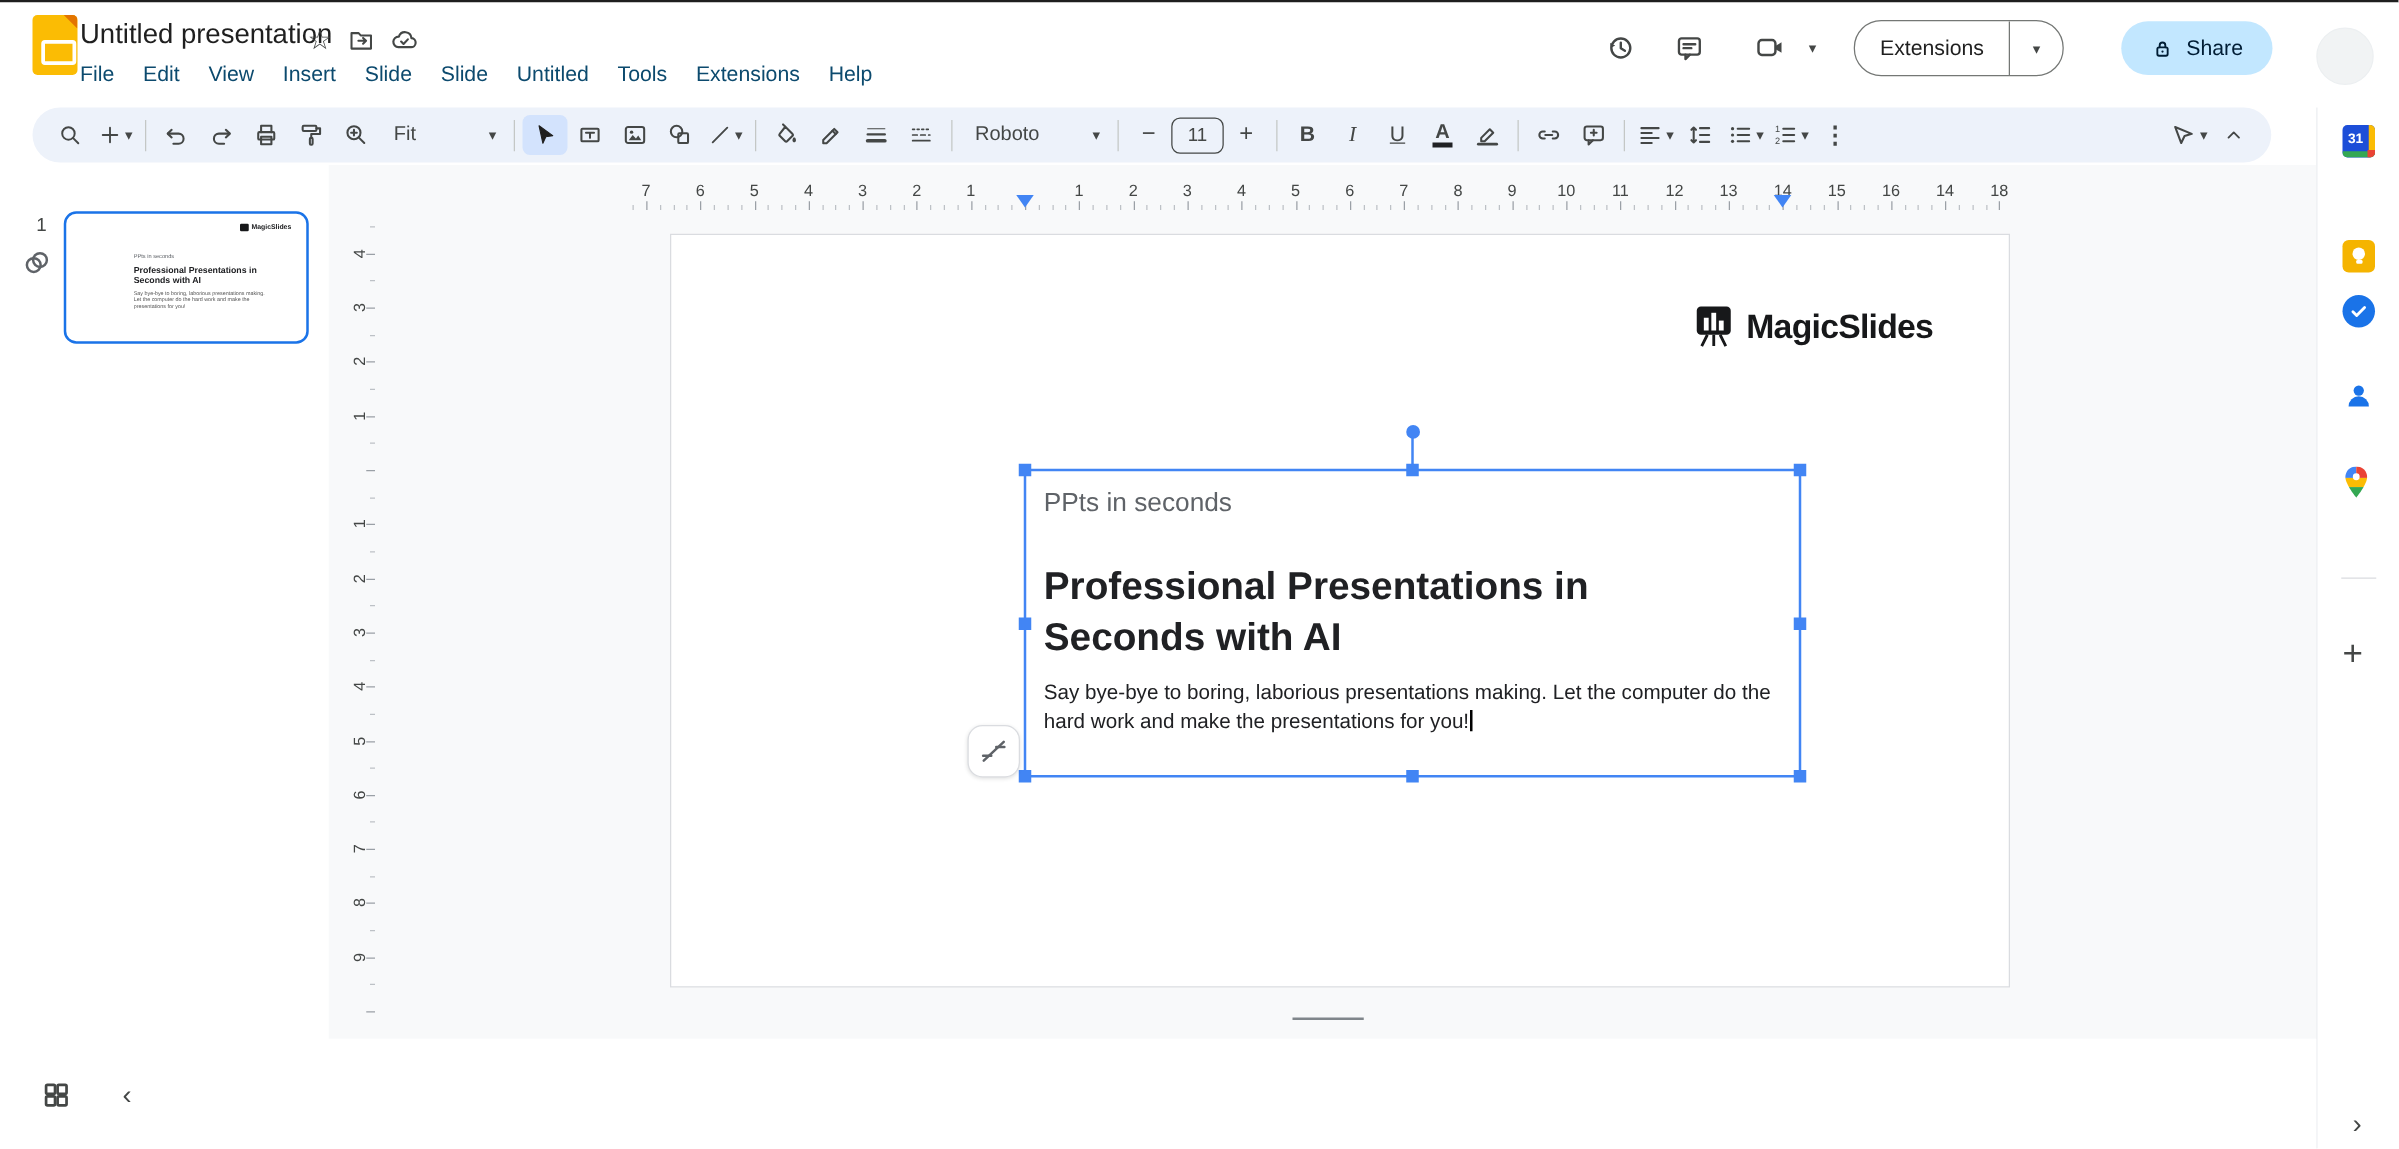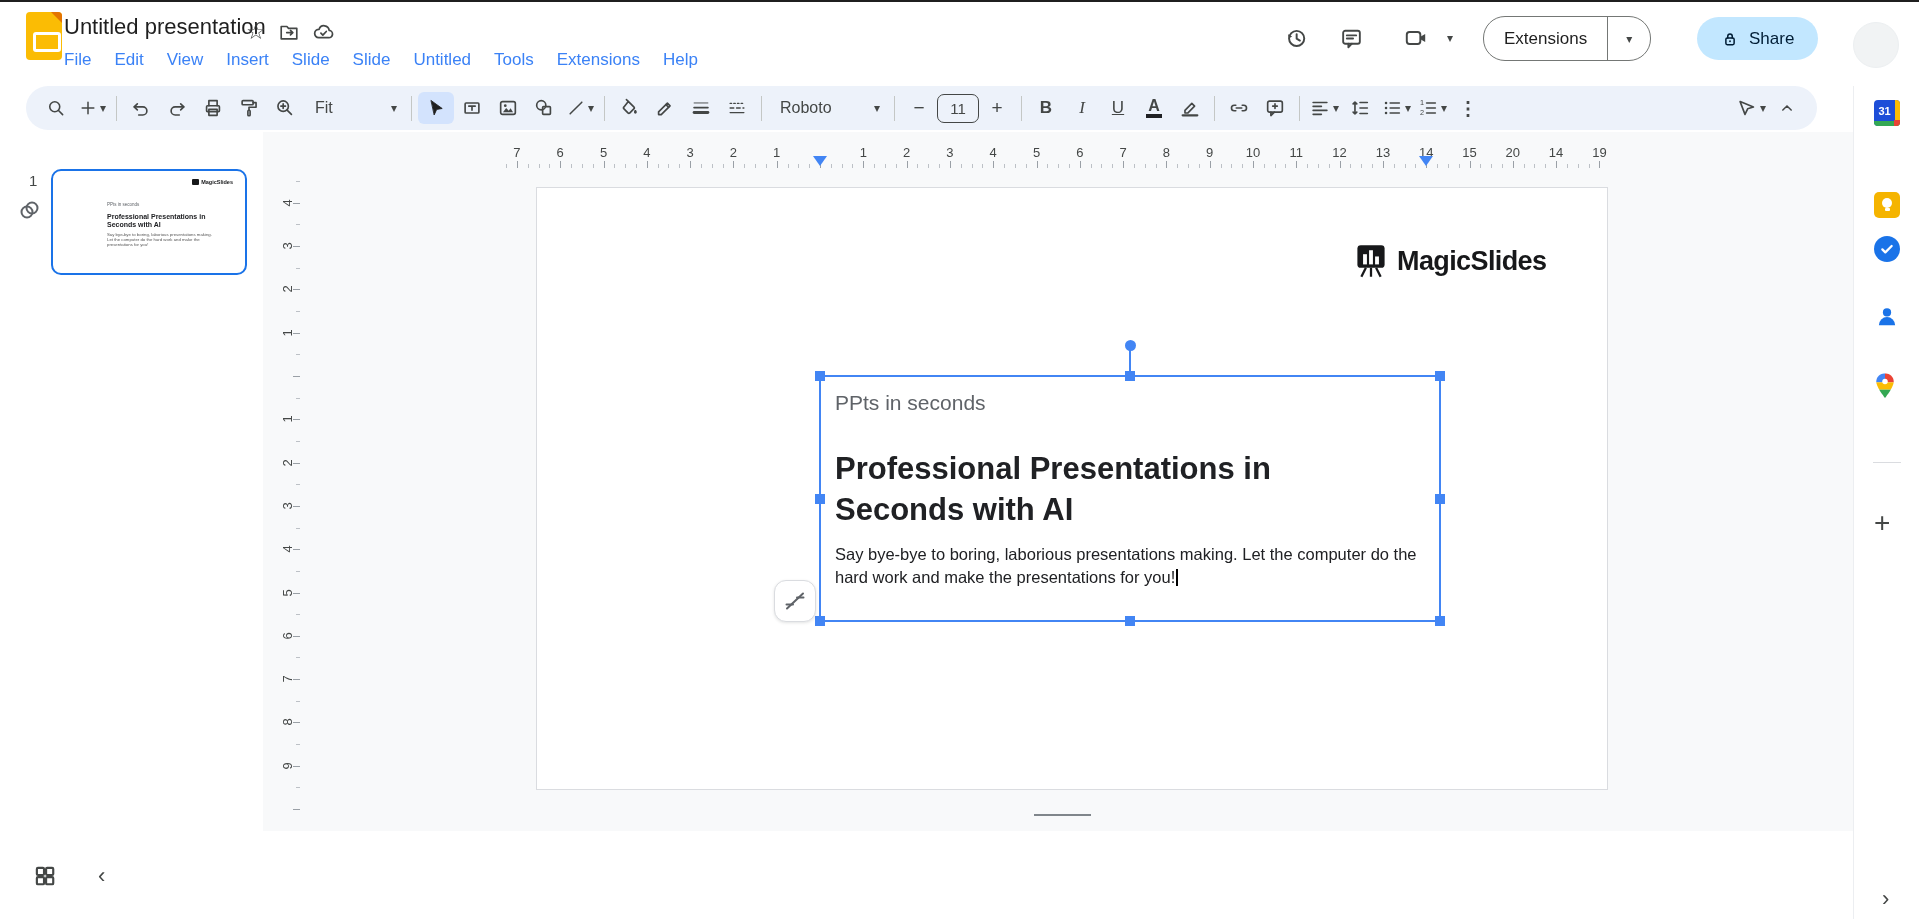--- a/index.html
+++ b/index.html
@@ -10,21 +10,21 @@
   
   .top-edge{left:0;top:0;width:1919px;height:2px;background:#1f1f1f;}
   
   .topbar{left:0;top:2px;width:1919px;height:72px;background:#fff;}
   .logo{left:26px;top:10px;width:36px;height:48px;background:#fbbc04;border-radius:4px;}
   .logo .fold{position:absolute;right:0;top:0;width:0;height:0;border-left:11px solid transparent;border-top:11px solid #e37400;border-radius:0 4px 0 0;}
   .logo .page{position:absolute;left:7px;top:20px;width:22px;height:14px;border:3.5px solid #fff;border-radius:3px;}
   .doc-title{left:64px;top:12px;font-size:22px;color:#1f1f1f;}
   .title-icons{left:246px;top:18px;display:flex;gap:12px;align-items:center;color:#444746;}
   .star-g{font-size:22px;line-height:22px;color:#444746;}
-  .menu-row{left:64px;top:48px;display:flex;gap:23px;font-size:17px;color:#3b82f6;}
+  .menu-row{left:64px;top:48px;display:flex;gap:23px;font-size:17px;color:#0c4a6e;}
   .menu-row span{cursor:default;}
   .top-actions{right:0;top:0;left:1270px;height:84px;}
   .icon-btn{position:absolute;width:36px;height:36px;display:flex;align-items:center;justify-content:center;}
   .caret{font-size:12px;color:#444746;line-height:12px;}
   .slideshow{left:213px;top:14px;height:43px;display:flex;align-items:stretch;border:1px solid #747775;border-radius:22px;background:#fff;overflow:hidden;}
   .slideshow .main{display:flex;align-items:center;padding:0 20px;font-size:17px;color:#1f1f1f;}
   .slideshow .dd{display:flex;align-items:center;justify-content:center;width:42px;border-left:1px solid #747775;}
   .share{left:427px;top:15px;height:43px;display:flex;align-items:center;gap:10px;padding:0 24px;background:#c2e7ff;border-radius:22px;font-size:17px;color:#001d35;}
   .avatar{left:583px;top:20px;width:44px;height:44px;border-radius:50%;background:#f1f3f4;border:1px solid #eceff1;}
   
@@ -521,23 +521,23 @@
         <span class="hnum" style="left: 574.8px;">6</span>
         <span class="hnum" style="left: 618.1px;">7</span>
         <span class="hnum" style="left: 661.4px;">8</span>
         <span class="hnum" style="left: 704.7px;">9</span>
         <span class="hnum" style="left: 748px;">10</span>
         <span class="hnum" style="left: 791.3px;">11</span>
         <span class="hnum" style="left: 834.6px;">12</span>
         <span class="hnum" style="left: 877.9px;">13</span>
         <span class="hnum" style="left: 921.2px;">14</span>
         <span class="hnum" style="left: 964.5px;">15</span>
-        <span class="hnum" style="left: 1007.8px;">20</span>
+        <span class="hnum" style="left: 1007.8px;">16</span>
         <span class="hnum" style="left: 1051.1px;">14</span>
-        <span class="hnum" style="left: 1094.4px;">19</span>
+        <span class="hnum" style="left: 1094.4px;">18</span>
         <div class="hmarker" style="left: 315px;"></div>
         <div class="hmarker" style="left: 921.2px;"></div>
       </div>
     <div class="abs rulerV" id="rulerV">
         <div class="vtick" style="top: 11.15px;"></div>
         <div class="vtick major" style="top: 32.8px;"></div>
         <div class="vtick" style="top: 54.45px;"></div>
         <div class="vtick major" style="top: 76.1px;"></div>
         <div class="vtick" style="top: 97.75px;"></div>
         <div class="vtick major" style="top: 119.4px;"></div>

